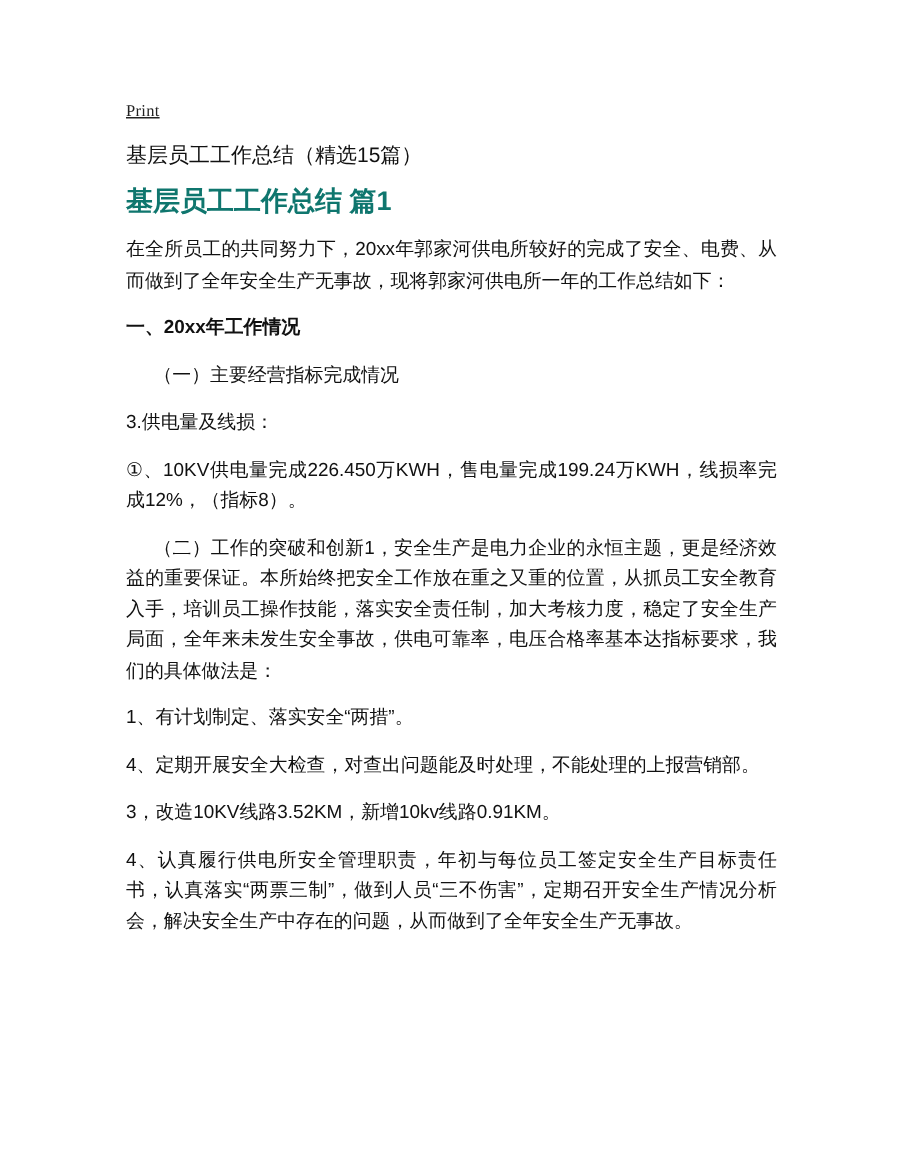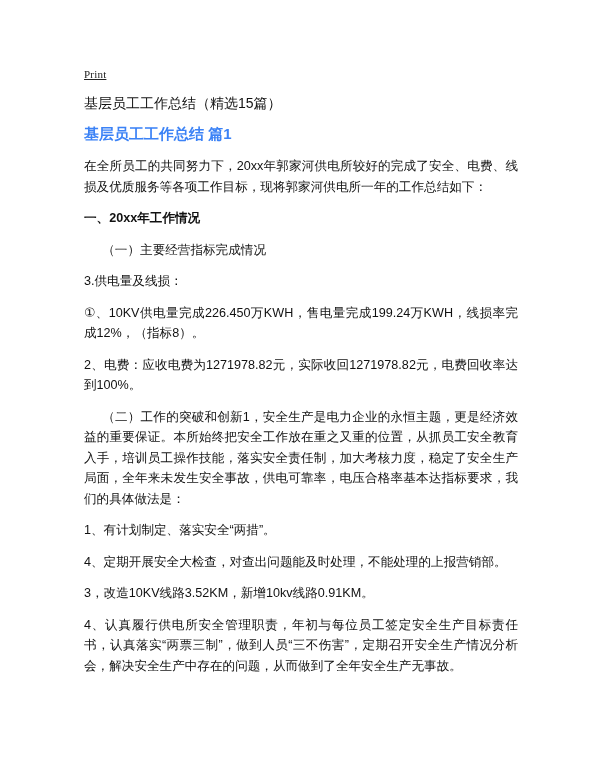--- a/index.html
+++ b/index.html
@@ -63,54 +63,53 @@
     color: #111;
     word-break: break-all;
   }
   p.para.indent {
     text-indent: 1.45em;
   }
   p.para.bold {
     font-weight: bold;
   }
   .heading2 {
-    font-size: 15px;
+    font-size: 18px;
     font-weight: bold;
     line-height: 20px;
     margin: 0 0 12px 0;
-    color: #3b82f6;
+    color: #0f766e;
   }
 </style>
 </head>
 <body>
 
 <div class="page">
 
   <a class="print-link" href="#">Print</a>
 
   <div class="content">
 
 
     <div class="subtitle">基层员工工作总结（精选15篇）</div>
 
     <div class="heading2">基层员工工作总结 篇1</div>
 
     <div>
-      <p class="para">在全所员工的共同努力下，20xx年郭家河供电所较好的完成了安全、电费、线损及优质服务等各项工作目标，现将郭家河供电所一年的工作总结如下：</p>
+      <p class="para">在全所员工的共同努力下，20xx年郭家河供电所较好的完成了安全、电费、从而做到了全年安全生产无事故，现将郭家河供电所一年的工作总结如下：</p>
 
       <p class="para bold">一、20xx年工作情况</p>
 
       <p class="para indent">（一）主要经营指标完成情况</p>
 
       <p class="para">3.供电量及线损：</p>
 
       <p class="para">①、10KV供电量完成226.450万KWH，售电量完成199.24万KWH，线损率完成12%，（指标8）。</p>
 
 
-      <p class="para">2、电费：应收电费为1271978.82元，实际收回1271978.82元，电费回收率达到100%。</p>
 
       <p class="para indent">（二）工作的突破和创新1，安全生产是电力企业的永恒主题，更是经济效益的重要保证。本所始终把安全工作放在重之又重的位置，从抓员工安全教育入手，培训员工操作技能，落实安全责任制，加大考核力度，稳定了安全生产局面，全年来未发生安全事故，供电可靠率，电压合格率基本达指标要求，我们的具体做法是：</p>
 
       <p class="para">1、有计划制定、落实安全“两措”。</p>
 
       <p class="para">4、定期开展安全大检查，对查出问题能及时处理，不能处理的上报营销部。</p>
 
       <p class="para">3，改造10KV线路3.52KM，新增10kv线路0.91KM。</p>
 
       <p class="para">4、认真履行供电所安全管理职责，年初与每位员工签定安全生产目标责任书，认真落实“两票三制”，做到人员“三不伤害”，定期召开安全生产情况分析会，解决安全生产中存在的问题，从而做到了全年安全生产无事故。</p>

